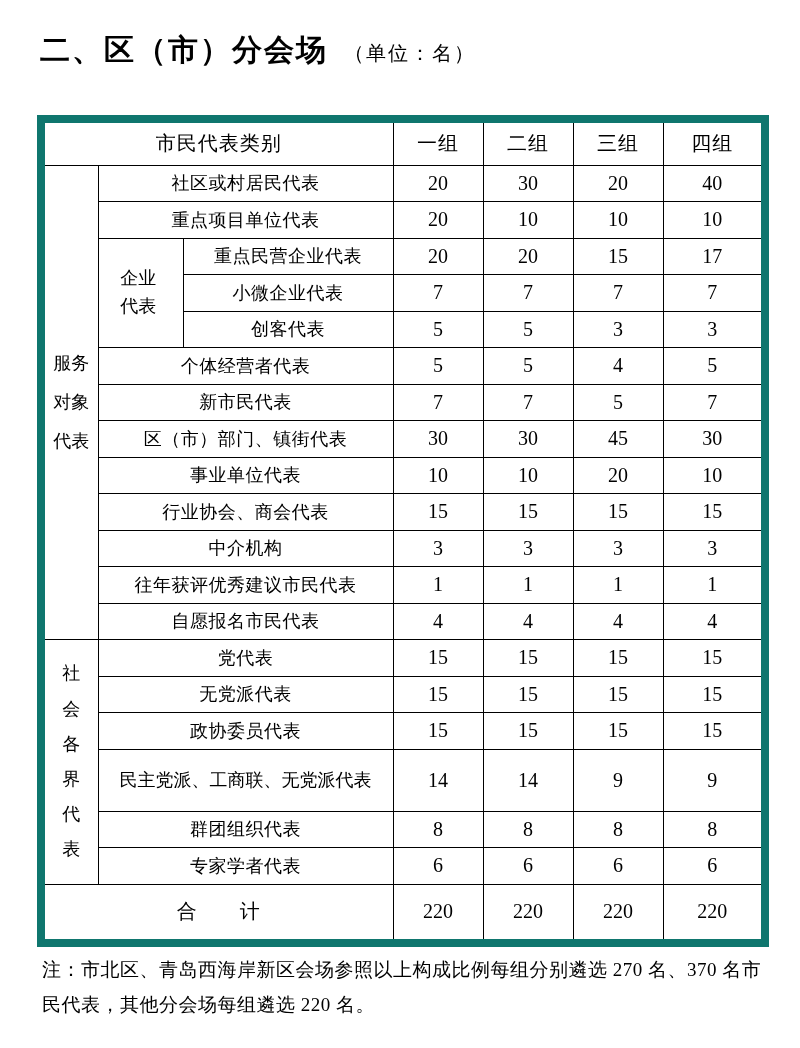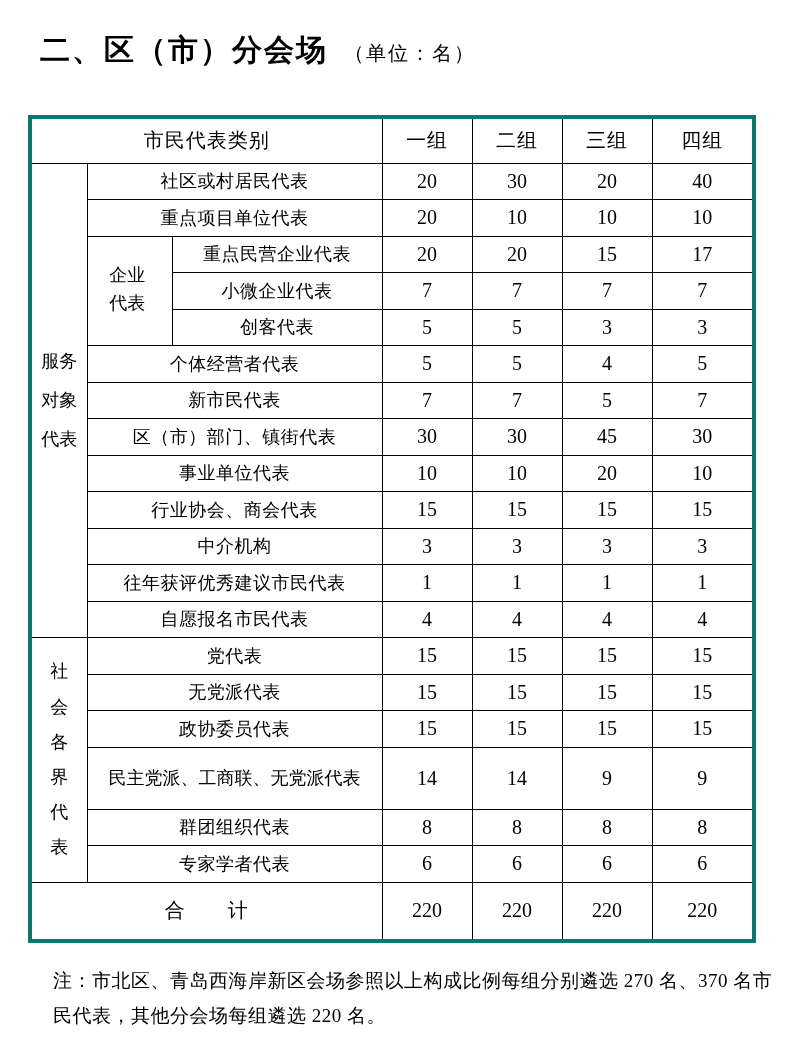--- a/index.html
+++ b/index.html
@@ -28,26 +28,26 @@
     font-size: 30px;
     letter-spacing: 2px;
   }
   .title-unit {
     font-size: 20px;
     margin-left: 16px;
     letter-spacing: 2px;
   }
   table.tbl {
     position: absolute;
-    left: 28px;
+    left: 37px;
     top: 115px;
     width: 724px;
     border-collapse: collapse;
     table-layout: fixed;
-    border: 4px solid #0f766e;
+    border: 8px solid #0f766e;
   }
   .tbl th, .tbl td {
     border: 1.5px solid #000;
     padding: 0;
     vertical-align: middle;
     overflow: hidden;
   }
   .r-head  { height: 46px; }
   .r-std   { height: 36.5px; }
   .r-tall  { height: 62px; }
@@ -79,32 +79,32 @@
     font-size: 18px;
   }
   .vtext {
     display: inline-block;
     word-break: break-all;
     text-align: center;
     vertical-align: middle;
   }
   .w2 { width: 2.25em; line-height: 2.15; }
   .w1 { width: 1.15em; line-height: 1.95; }
-  .w2e { width: 2.25em; line-height: 1.55; text-align: left; font-family: Liberation Mono, monospace; }
+  .w2e { width: 2.25em; line-height: 1.55; text-align: left; }
   .total-label {
     text-align: center;
     font-size: 20px;
     letter-spacing: 1px;
   }
   .note {
     position: absolute;
     left: 38px;
     top: 948px;
     width: 728px;
-    margin: 15px;
+    margin: 4px;
     font-size: 19px;
     line-height: 1.85;
     letter-spacing: 0.5px;
   }
 </style>
 </head>
 <body>
 
 <div class="page">
 

